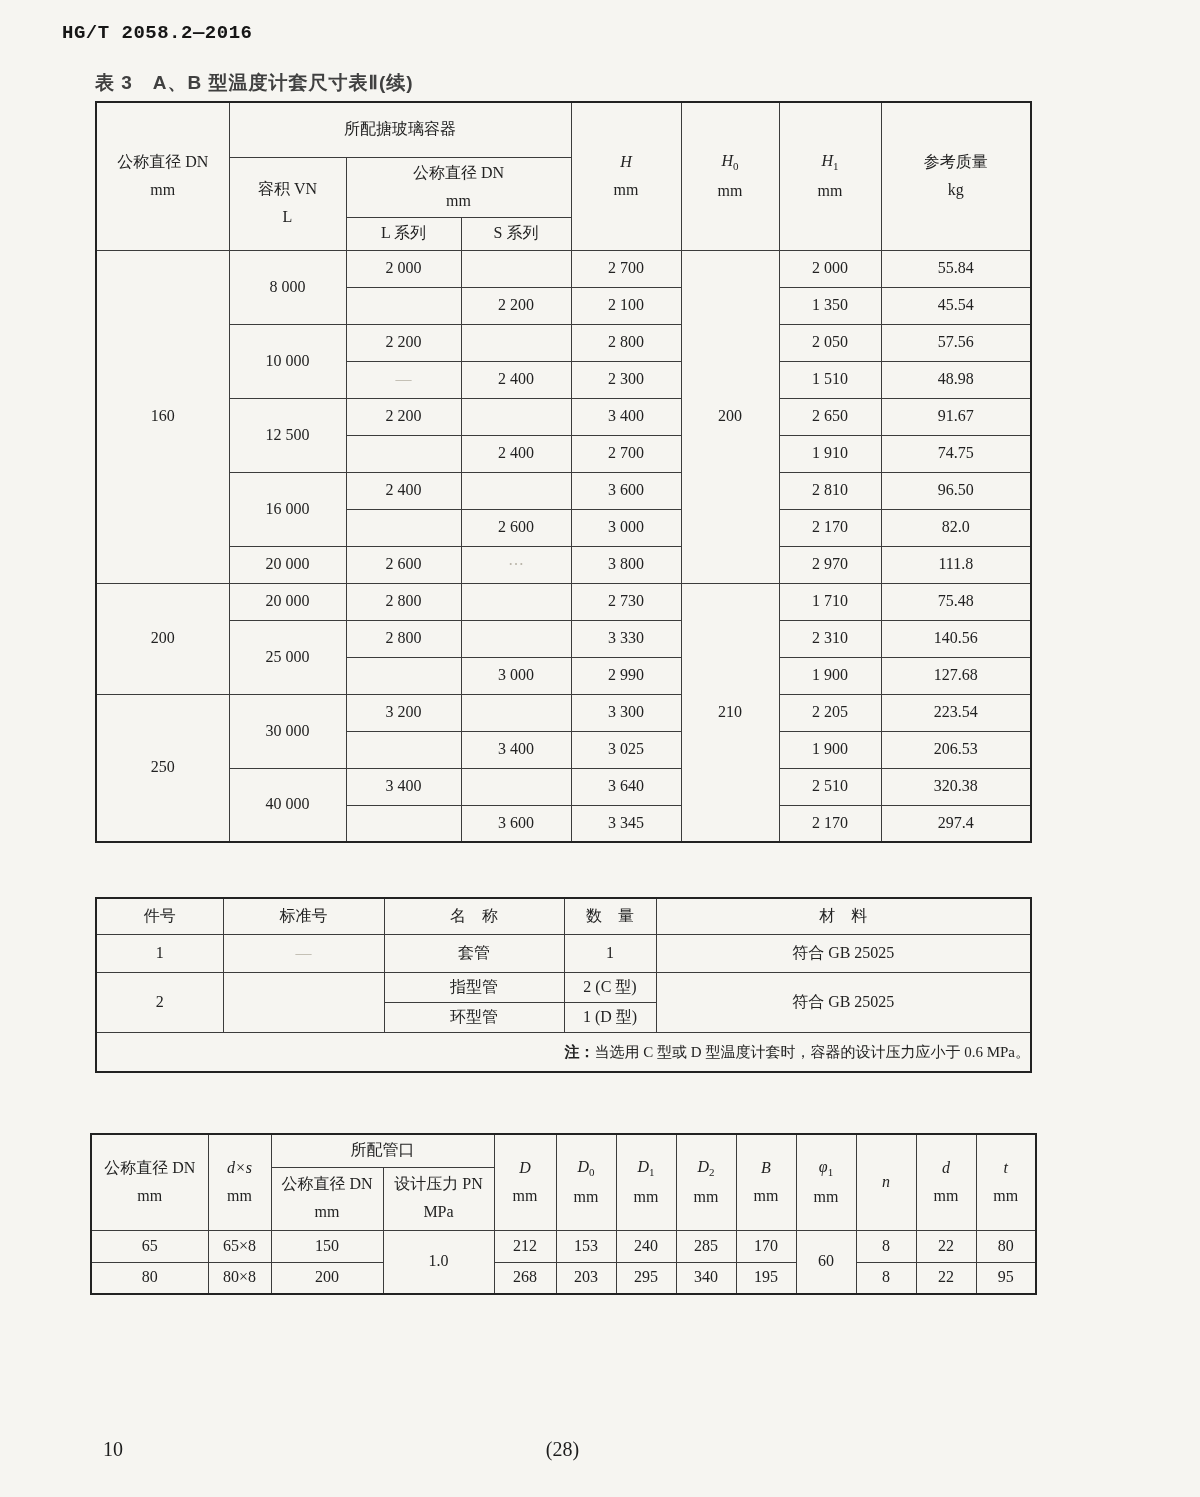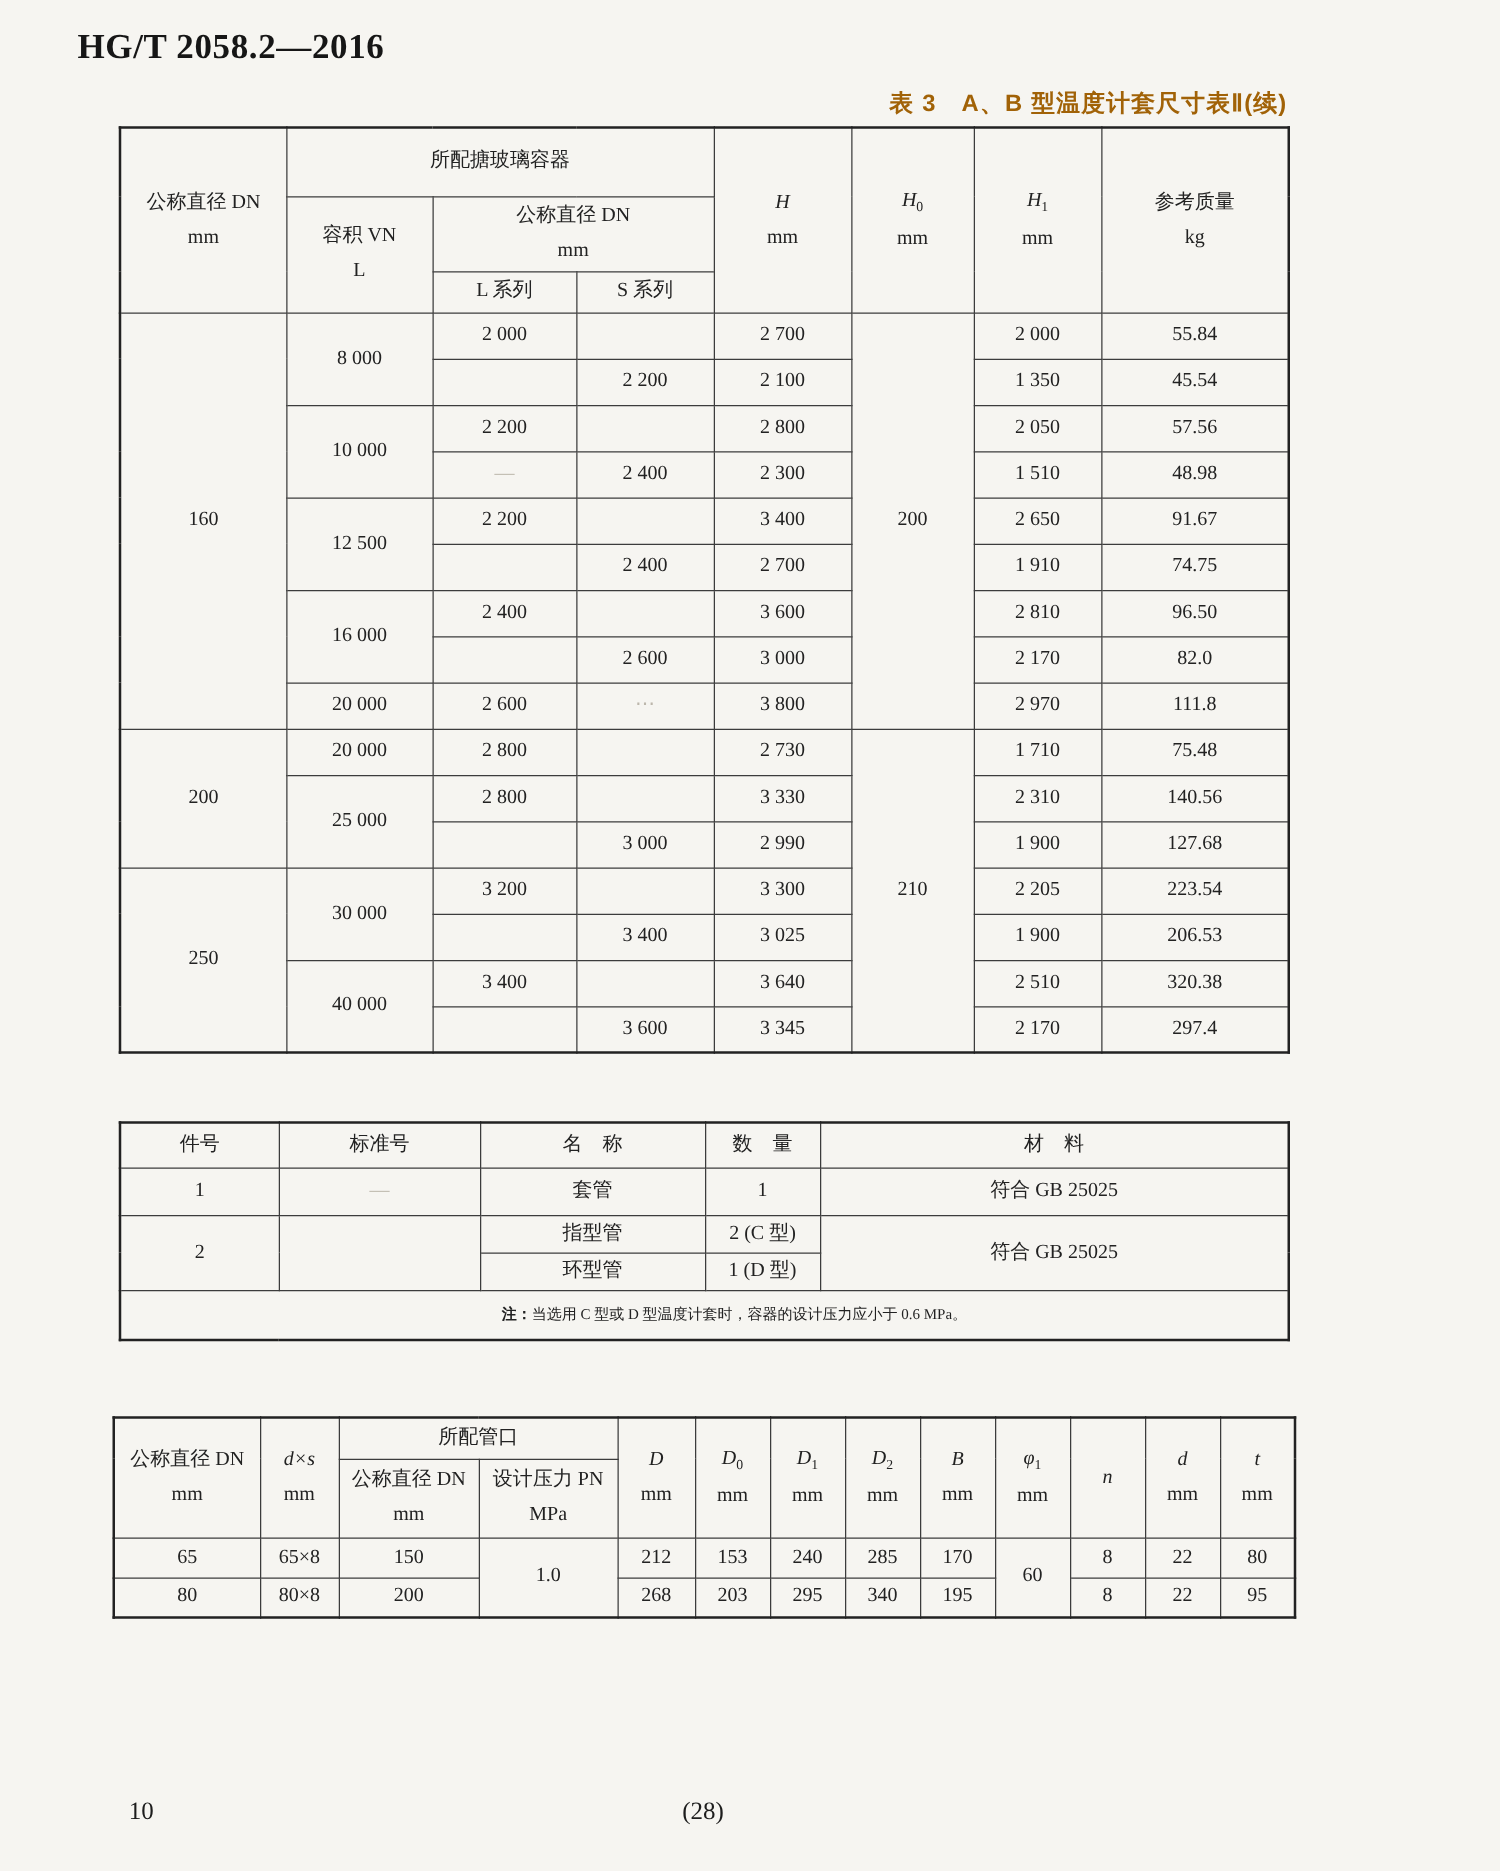--- a/index.html
+++ b/index.html
@@ -3,26 +3,26 @@
 <meta charset="utf-8">
 <style>
   html,body { margin:0; padding:0; }
   .page {
     position:relative; width:1200px; height:1497px;
     background:#f6f5f1; overflow:hidden;
     font-family:"Liberation Serif", serif; color:#1d1d1d;
   }
   .doc-code {
     position:absolute; left:62px; top:22px;
-    font-family:Liberation Serif, serif; font-weight:bold;
-    font-size:28px; letter-spacing:0.5px; color:#161616;
+    font-family:Liberation Mono, monospace; font-weight:bold;
+    font-size:19px; letter-spacing:0.5px; color:#161616;
   }
   .tbl-title {
-    position:absolute; text-align:right; font-weight:bold;
-    font-family:"Liberation Sans", sans-serif; font-size:19px; color:#a16207;
+    position:absolute; text-align:left; font-weight:bold;
+    font-family:"Liberation Sans", sans-serif; font-size:19px; color:#404040;
     letter-spacing:1px;
   }
   #t3-title { left:95px; width:935px; top:70px; }
   #t4-title { left:95px; width:935px; top:866px; }
   #t5-title { left:90px; width:945px; top:1097px; }
 
   table {
     position:absolute; border-collapse:collapse; table-layout:fixed;
     border:2px solid #222;
   }
@@ -37,21 +37,21 @@
 
   tr.h55 { height:55px; } tr.h60 { height:60px; } tr.h33 { height:33px; }
   tr.h37 { height:37px; } tr.h36 { height:36px;margin-top:20px; } tr.h38 { height:38px; }
   tr.h30 { height:30px; } tr.h40 { height:40px; } tr.h63 { height:63px; }
   tr.h32 { height:32px; }
 
   .unit { display:block; margin-top:7px; }
   .v { font-style:italic; }
   sub { font-size:11px; }
   .faint { color:#bcb7ac; }
-  .note-cell { text-align:center; padding-left:48px; font-size:12px; }
+  .note-cell { text-align:right; padding-left:48px; font-size:15px; }
   .note-cell b { font-family:"Liberation Sans", sans-serif; }
   .footer-left  { position:absolute; left:103px; top:1438px; font-size:20px; }
   .footer-center{ position:absolute; left:95px; width:935px; top:1438px; text-align:center; font-size:20px; }
 </style>
 </head>
 <body>
 
 <div class="page">
 
   <div class="doc-code">HG/T 2058.2—2016</div>

